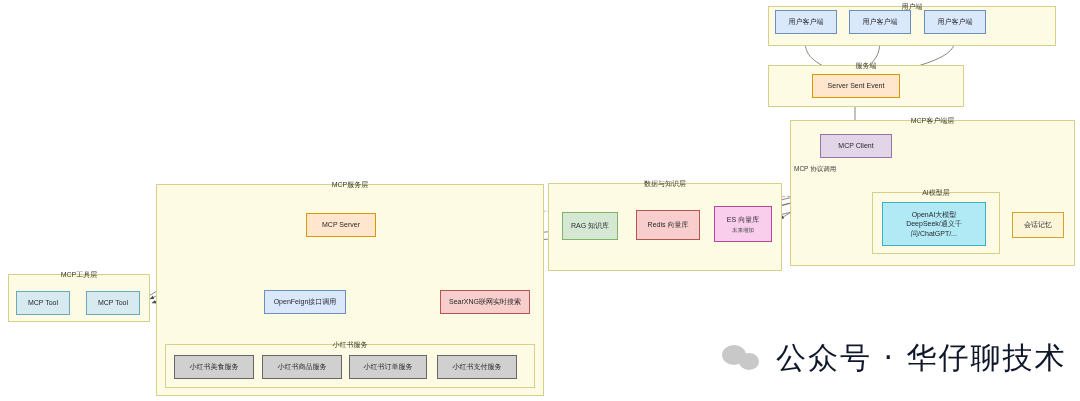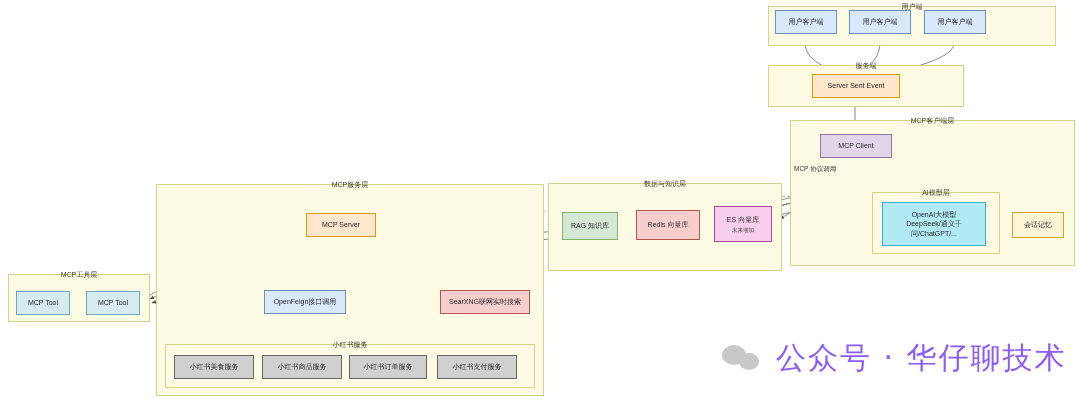--- a/index.html
+++ b/index.html
@@ -109,21 +109,21 @@
     white-space: nowrap;
   }
   
   #watermark {
     position: absolute;
     left: 722px;
     top: 338px;
     display: flex;
     align-items: center;
     gap: 12px;
-    color: #8b5cf6;
+    color: #0f172a;
     font-size: 30px;
     letter-spacing: 2px;
     font-family: "DejaVu Sans", sans-serif;
     user-select: none;
   }
   #watermark .wechat-glyph {
     display: inline-block;
     width: 42px;
     height: 34px;
     position: relative;

